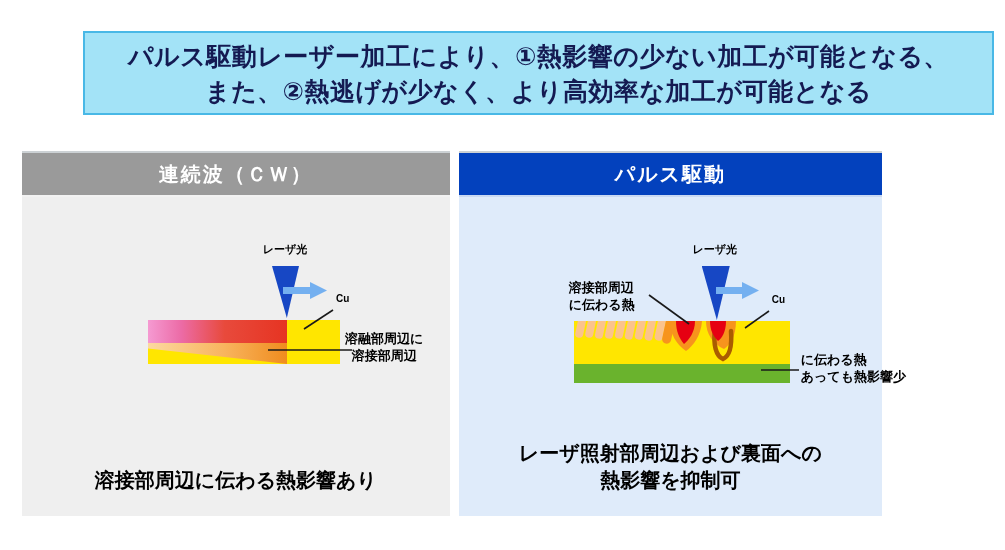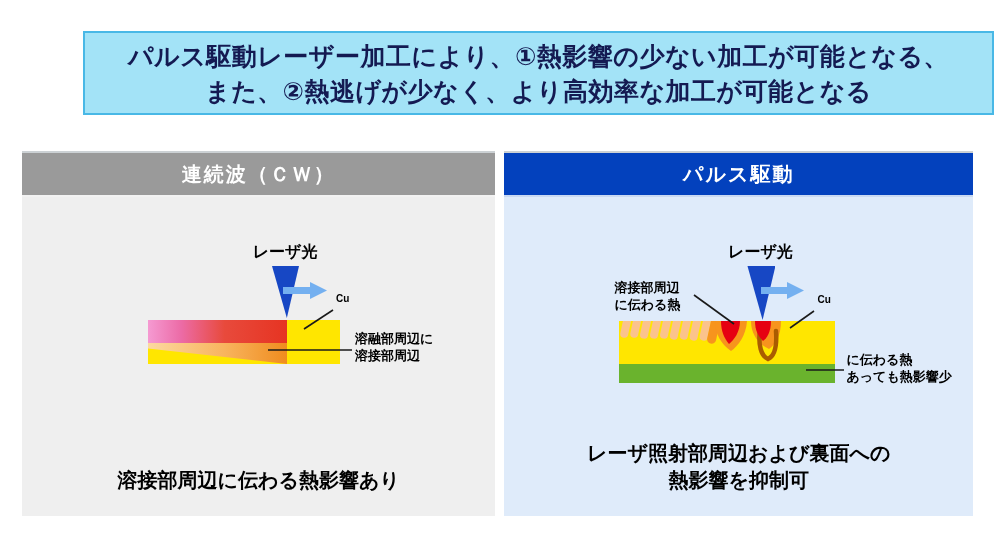--- a/index.html
+++ b/index.html
@@ -15,56 +15,56 @@
   body{font-family:"Liberation Sans","DejaVu Sans",sans-serif;background:#fff;}
   .page{position:relative;width:1005px;height:550px;background:#fff;overflow:hidden;}
 
   
   .banner{position:absolute;left:47px;top:31px;width:911px;height:84px;
     background:var(--banner_bg);border:2px solid var(--banner_border);
     color:var(--banner_text);font-weight:bold;font-size:25px;line-height:35px;
     text-align:center;padding-top:6px;letter-spacing:.5px;margin-left:36px;}
 
   
-  .panels{position:absolute;left:22px;top:151px;width:951px;height:367px;display:flex;}
+  .panels{position:absolute;left:22px;top:151px;width:860px;height:367px;display:flex;}
   .panel{height:100%;}
   .panel.cw{width:478px;}
   .panel.pulse{width:473px;margin-left:9px;}
   .panel-header{height:46px;line-height:42px;text-align:center;color:var(--header_text);
     font-size:20px;font-weight:bold;border-top:2px solid #ccd1d4;letter-spacing:2px;}
   .cw .panel-header{background:var(--cw_header_bg);border-bottom:2px solid #f2f2f2;}
   .pulse .panel-header{background:var(--pulse_header_bg);border-bottom:2px solid #c9d9f2;}
   .panel-body{position:relative;height:319px;}
   .cw .panel-body{background:var(--cw_body_bg);}
   .pulse .panel-body{background:var(--pulse_body_bg);}
 
   
   .diagram{position:absolute;top:41px;}
   .cw-diagram{left:118px;width:330px;height:200px;}
   .pulse-diagram{left:70px;width:400px;height:200px;}
   .overlay{position:absolute;left:0;top:0;}
-  .laser-label{position:absolute;font-size:16px;font-weight:bold;color:var(--text);width:90px;text-align:center;}
+  .laser-label{position:absolute;font-size:11px;font-weight:bold;color:var(--text);width:90px;text-align:center;}
   .cw-diagram .laser-label{left:100px;top:4px;}
   .pulse-diagram .laser-label{left:141px;top:4px;}
   .beam{position:absolute;background:var(--laser_blue);}
   .cw-beam{left:132px;top:28px;width:27px;height:52px;clip-path:polygon(0 0,100% 0,55% 100%);}
   .pulse-beam{left:173px;top:28px;width:28px;height:54px;clip-path:polygon(0 0,100% 0,54% 100%);}
   .cu-label{position:absolute;font-size:10px;font-weight:bold;color:var(--text);}
   .cw-diagram .cu-label{left:196px;top:55px;}
   .pulse-diagram .cu-label{left:243px;top:56px;}
   .small-label{position:absolute;font-size:13px;font-weight:bold;line-height:1.3;color:var(--text);}
 
   
   .cw-bar{position:absolute;left:8px;top:82px;width:192px;height:44px;background:var(--yellow);}
   .heat-top{position:absolute;left:0;top:0;width:139px;height:23px;
     background:linear-gradient(90deg,#f59ad2 0%,#ec6ba6 24%,#e84a3c 55%,#e63422 100%);}
   .heat-bottom{position:absolute;left:0;top:23px;width:139px;height:21px;
     background:linear-gradient(90deg,#fcd9a0 0%,#f8b45e 55%,#f08c1e 100%);
     clip-path:polygon(0 0,100% 0,100% 100%,0 26%);}
-  .cw-heat-label{left:215px;top:93px;}
+  .cw-heat-label{left:205px;top:93px;text-align:center;}
 
   
   .pulse-bar{position:absolute;left:45px;top:83px;width:216px;height:62px;}
   .pulse-heat-label{left:40px;top:42px;}
   .resin-label{left:272px;top:114px;}
 
   
   .caption{position:absolute;left:0;right:0;top:243px;text-align:center;
     font-size:20px;font-weight:bold;line-height:27px;color:var(--text);}
 </style>

